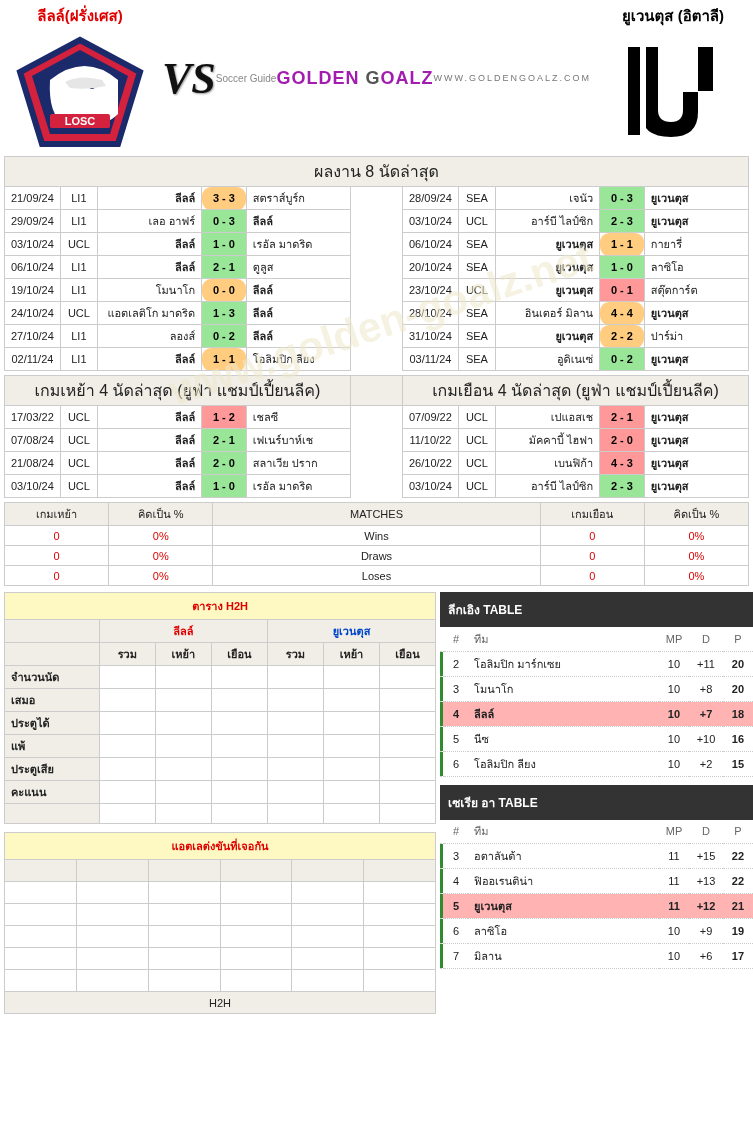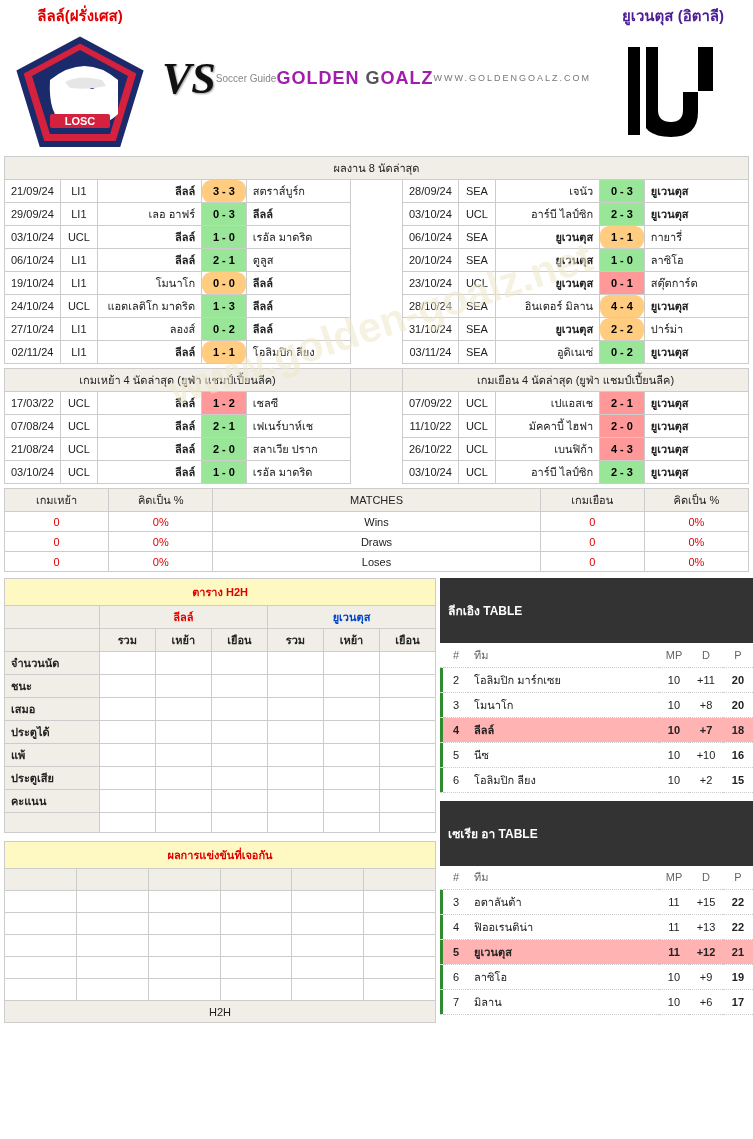--- a/index.html
+++ b/index.html
@@ -18,49 +18,49 @@
   margin:0;
   font-family:Tahoma,Arial,sans-serif;
   font-size:12px;
   color:#222;
   background:#fff;
   width:753px;
 }
 .top{display:flex;align-items:center;justify-content:space-between;padding:4px 10px 0 10px;}
 .team-name{font-weight:bold;font-size:15px;text-align:center;padding-bottom:4px;}
 .team-name.home{color:var(--red);}
-.team-name.away{color:#4c1d95;}
+.team-name.away{color:#000000;}
 .logo-box{width:140px;height:120px;display:flex;align-items:center;justify-content:flex-start;}
 .logo-box svg{width:100%;height:100%;}
 .center-vs{flex:1;display:flex;flex-direction:row;align-items:center;justify-content:center;}
 .vs-text{font-size:44px;font-weight:bold;font-style:italic;color:#111;text-shadow:1px 1px 2px #999;font-family:Georgia,serif;}
 .gg-logo{font-family:Arial,sans-serif;font-weight:bold;font-size:18px;color:#555;letter-spacing:1px;}
 .gg-logo .g{color:#a21caf;}
 .gg-sub{font-size:9px;color:#777;letter-spacing:2px;}
 
 table{border-collapse:collapse;width:100%;table-layout:fixed;}
 td,th{border:1px solid var(--border);padding:2px 4px;text-align:center;font-size:11px;height:20px;overflow:hidden;white-space:nowrap;}
 .tbl-head{background:var(--bg-head);font-weight:normal;}
-.sec-title{background:var(--bg-head);text-align:center;font-size:11px;}
+.sec-title{background:var(--bg-head);text-align:center;font-size:16px;}
 .bold{font-weight:bold;}
 .txt-left{text-align:left;padding-left:6px;}
 .txt-right{text-align:right;padding-right:6px;}
 
 .score{font-weight:bold;color:#000;}
 .bg-win{background:var(--green-win);}
 .bg-draw{background:var(--orange-draw);border-radius:9px;}
 .bg-loss{background:var(--red-loss);}
 
 .block{margin:4px 4px 0 4px;}
 .two-col{display:flex;gap:4px;margin:6px 4px 0 4px;}
 .two-col>div{flex:1;}
 .two-col .left{flex:0 0 58%;}
 .two-col .right{flex:0 0 42%;}
 
-.sec-dark{background:var(--dark);color:#fff;font-weight:bold;text-align:left;padding:23px 8px;border:none;}
+.sec-dark{background:var(--dark);color:#fff;font-weight:bold;text-align:left;padding:8px 8px;border:none;}
 .lg-table td,.lg-table th{border:none;border-bottom:1px dotted #ccc;height:24px;}
 .lg-table th{color:#666;font-weight:normal;}
 .lg-table tr.hl td{background:var(--hl-home);font-weight:bold;}
 .lg-bar{width:3px;padding:0;border:none;}
 .lg-bar>div{width:3px;height:24px;background:#2e8b2e;}
 .pct-red td{color:#d00;}
 .watermark{position:absolute;left:160px;top:300px;font-size:42px;color:#eee8cc;transform:rotate(-18deg);pointer-events:none;opacity:0.55;font-weight:bold;z-index:0;}
 .container{position:relative;}
 .h2h-title{color:var(--red);font-weight:bold;text-align:center;background:#fef9c3;padding:4px;}
 .h2h-home{color:var(--red);font-weight:bold;}
@@ -398,29 +398,20 @@
             <tr>
               <td class="txt-left bold tbl-head">จำนวนนัด</td>
               <td></td>
               <td></td>
               <td></td>
               <td></td>
               <td></td>
               <td></td>
             </tr>
             <tr>
-              <td class="txt-left bold tbl-head">ชนะ</td>
-              <td></td>
-              <td></td>
-              <td></td>
-              <td></td>
-              <td></td>
-              <td></td>
-            </tr>
-            <tr>
               <td class="txt-left bold tbl-head">เสมอ</td>
               <td></td>
               <td></td>
               <td></td>
               <td></td>
               <td></td>
               <td></td>
             </tr>
             <tr>
               <td class="txt-left bold tbl-head">ประตูได้</td>
@@ -467,21 +458,21 @@
               <td></td>
               <td></td>
             </tr>
           </tbody>
     </table>
     <div style="height:8px"></div>
 
     <table class="pastbox">
       <tbody>
             <tr>
-              <td colspan="6" class="h2h-title">ผลการแข่งขันที่เจอกัน</td>
+              <td colspan="6" class="h2h-title">แอตเลต่งขันที่เจอกัน</td>
             </tr>
       <tr class="tbl-head">
               <td></td>
               <td></td>
               <td></td>
               <td></td>
               <td></td>
               <td></td>
             </tr>
       <tr>

